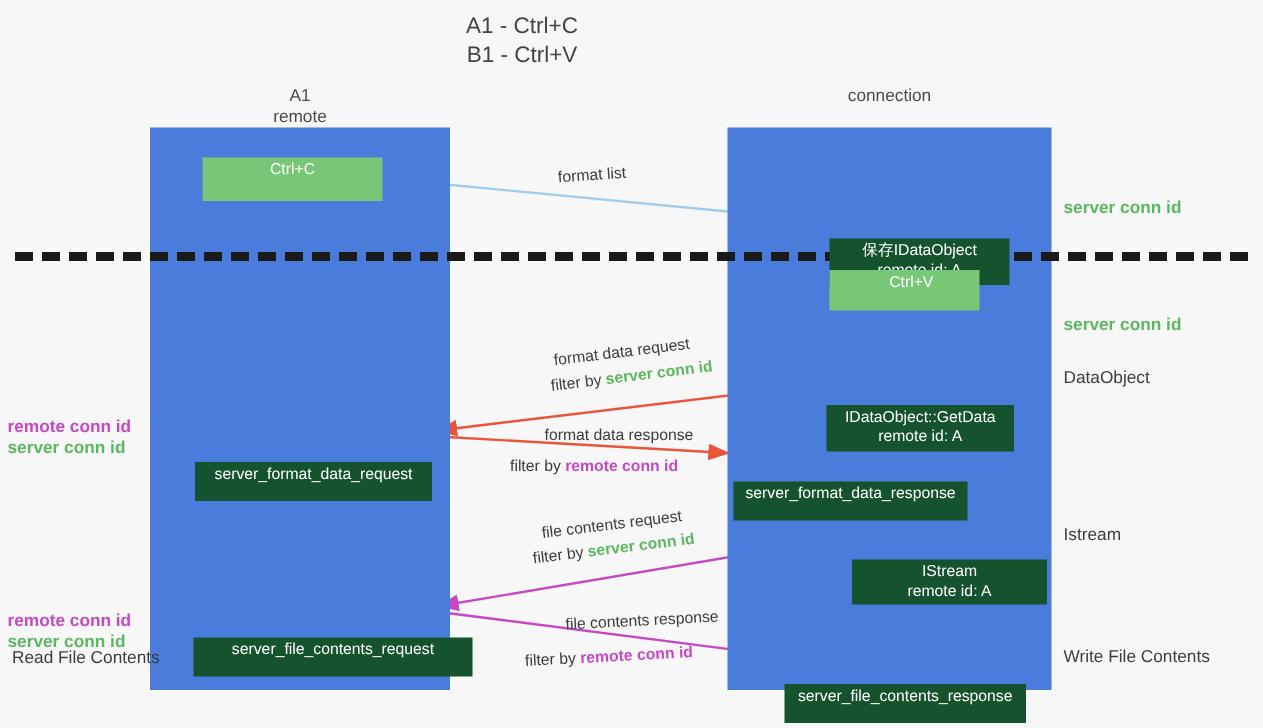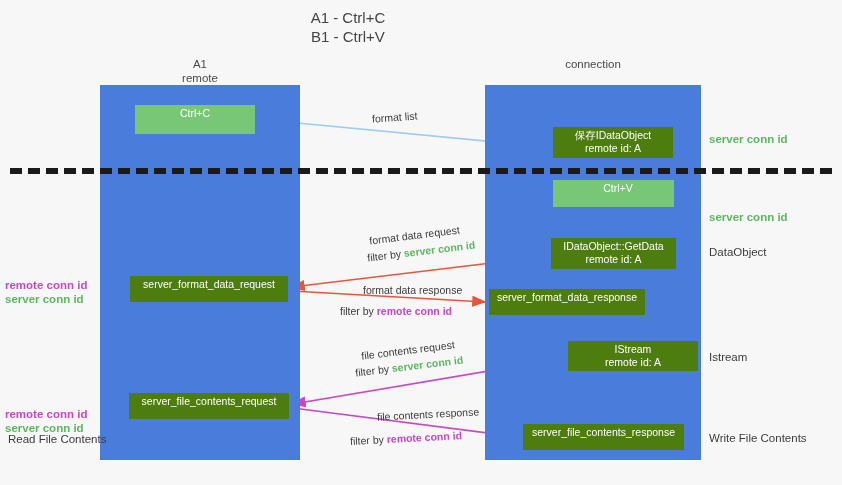--- a/index.html
+++ b/index.html
@@ -69,32 +69,32 @@
     flex-direction: column;
     align-items: center;
     justify-content: flex-start;
     text-align: center;
     color: #ffffff;
     font-size: 10.5px;
     line-height: 13px;
     padding: 2px 4px;
   }
   .node.green { background: #77c777; }
-  .node.orange { background: #4d7c0f; }
+  .node.orange { background: #14532d; margin-top: 32px; }
   .node .l2 { font-size: 10.5px; }
 
   
   #node-ctrlc      { left: 135px; top: 105px; width: 120px; height: 29px; }
   #node-idataobj   { left: 553px; top: 127px; width: 120px; height: 31px; }
-  #node-ctrlv      { left: 553px; top: 180px; width: 121px; height: 27px; padding-left: 13px; }
+  #node-ctrlv      { left: 553px; top: 180px; width: 100px; height: 27px; padding-left: 13px; }
   #node-getdata    { left: 551px; top: 238px; width: 125px; height: 31px; }
   #node-istream    { left: 568px; top: 341px; width: 130px; height: 30px; }
   #node-sfdreq     { left: 130px; top: 276px; width: 158px; height: 26px; }
   #node-sfdres     { left: 489px; top: 289px; width: 156px; height: 26px; }
-  #node-sfcreq     { left: 129px; top: 393px; width: 160px; height: 26px; }
+  #node-sfcreq     { left: 129px; top: 393px; width: 186px; height: 26px; }
   #node-sfcres     { left: 523px; top: 424px; width: 161px; height: 26px; }
 
   
   .side-label {
     font-size: 11.5px;
     line-height: 14px;
     white-space: nowrap;
   }
   .green-txt  { color: #5cb860; font-weight: bold; }
   .purple-txt { color: #c549c5; font-weight: bold; }

